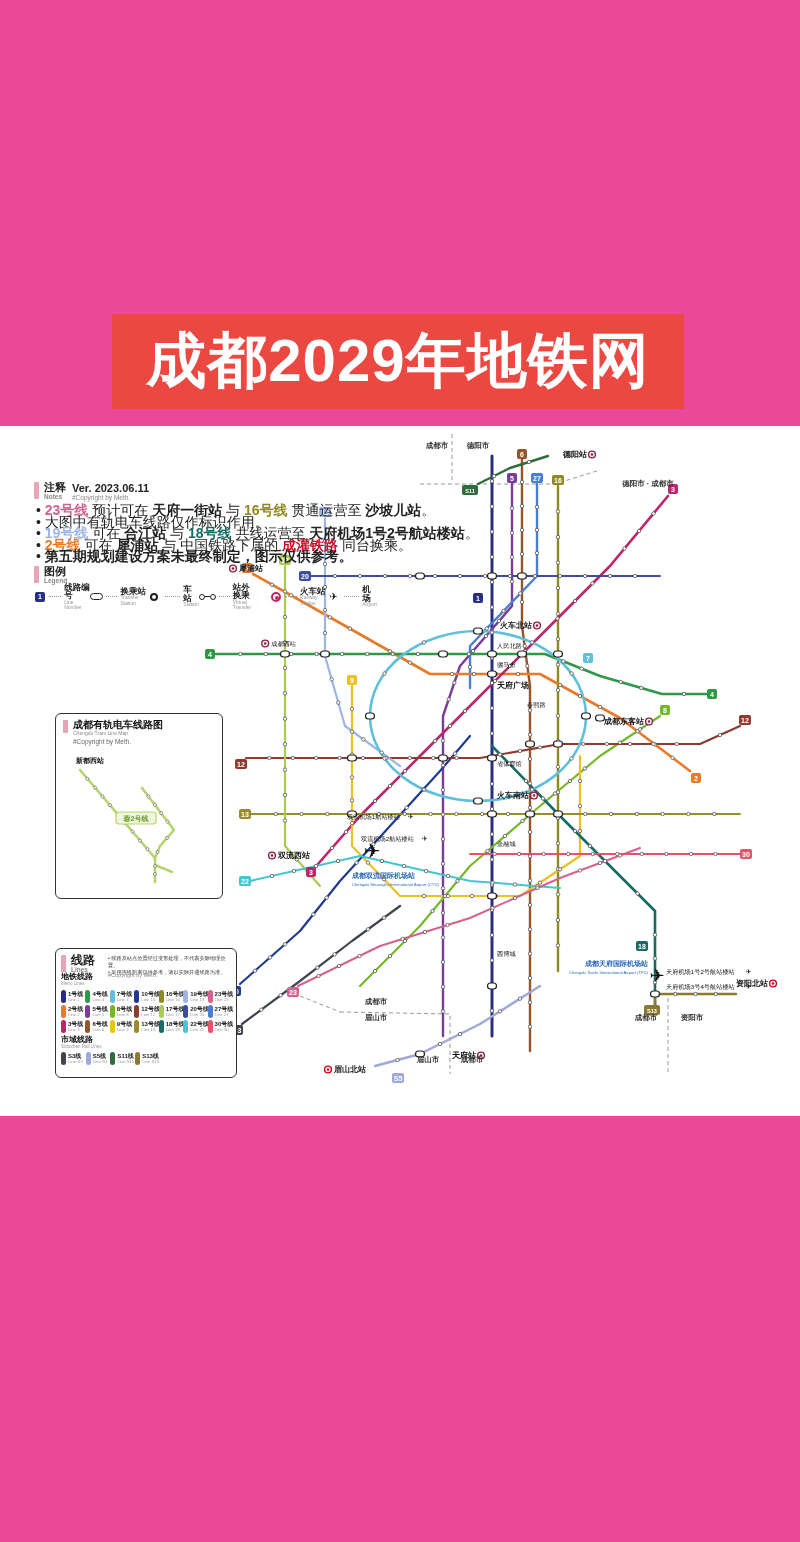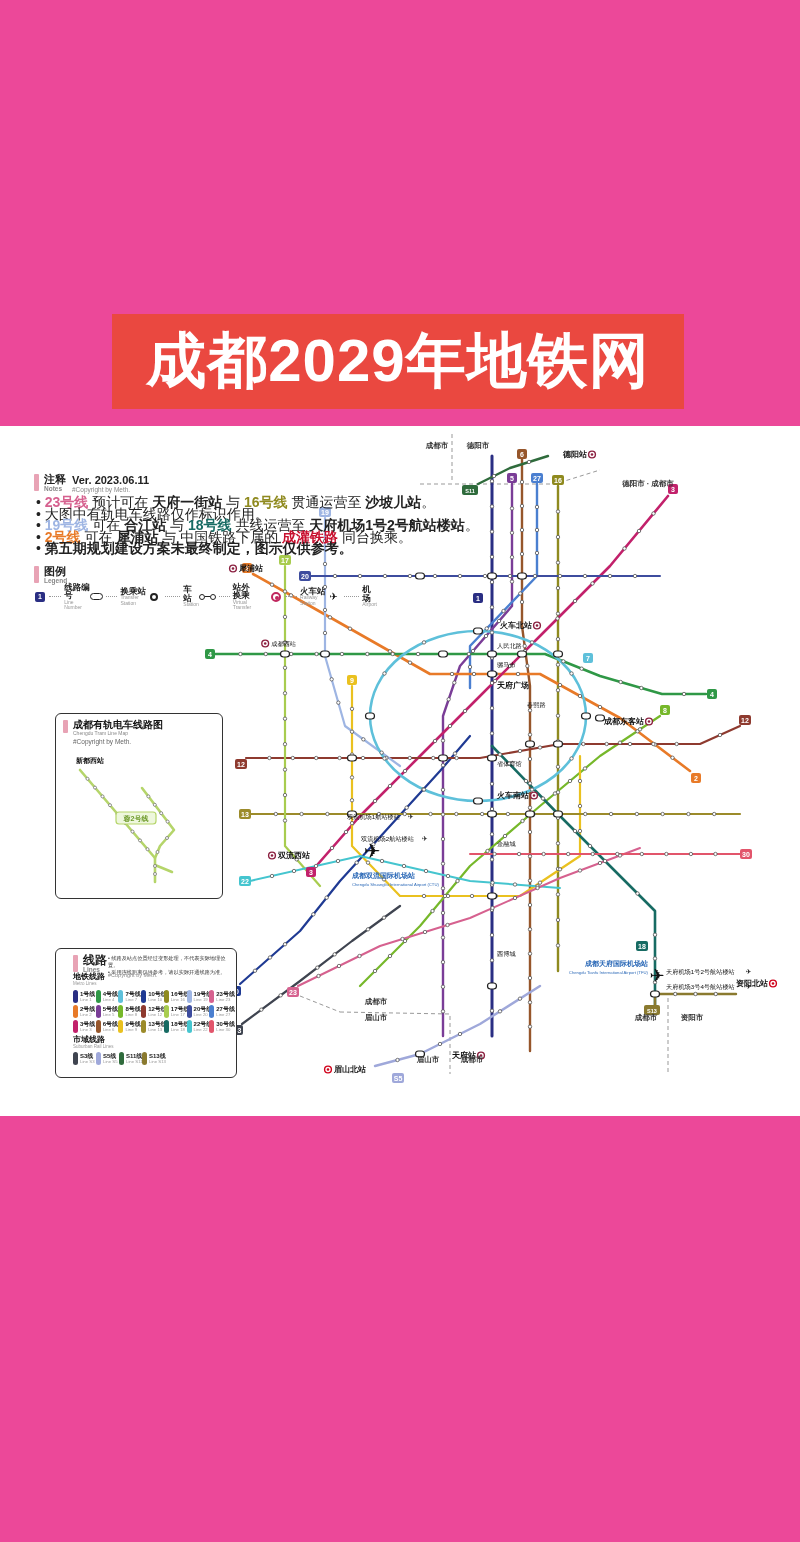--- a/index.html
+++ b/index.html
@@ -12,21 +12,21 @@
   
   .panel{position:absolute;left:0;top:426px;width:800px;height:690px;background:#ffffff;}
   .panel *{box-sizing:border-box;}
   #netsvg{position:absolute;left:0;top:0;width:800px;height:690px;z-index:1;}
   
   .hdr{position:absolute;left:34px;top:16px;z-index:3;display:flex;align-items:flex-start;}
   .hdr .logo{width:62px;height:30px;margin-right:10px;margin-top:2px;}
   .hdr .t1{font-size:21px;font-weight:900;color:#111;line-height:23px;white-space:nowrap;}
   .hdr .t2{font-size:13.5px;font-weight:700;color:#111;line-height:15px;}
   
-  .notes{position:absolute;left:34px;top:48px;width:310px;z-index:3;}
+  .notes{position:absolute;left:34px;top:56px;width:310px;z-index:3;}
   .blkhead{display:flex;align-items:flex-start;}
   .pinkbar{width:5px;height:17px;background:#e8a3b5;margin-right:5px;border-radius:1px;}
   .blkhead .cn{font-size:11px;font-weight:900;color:#222;line-height:11px;}
   .blkhead .en{font-size:6.5px;font-weight:700;color:#888;line-height:7px;}
   .notes .ver{font-size:11px;font-weight:700;color:#222;margin-left:6px;}
   .notes .cpy{font-size:6.5px;color:#888;margin-left:6px;}
   .notes ul{margin:4px 0 0 2px;padding:0;list-style:none;}
   .notes li{font-size:14px;color:#222;line-height:11.5px;white-space:nowrap;}
   .notes li:before{content:"• ";color:#222;}
   
@@ -50,21 +50,21 @@
   .ic-air{font-size:10px;color:#111;line-height:10px;}
   
   .tram{position:absolute;left:55px;top:287px;width:168px;height:186px;z-index:3;background:#fff;
         border:1.6px solid #333;border-radius:6px;padding:6px 6px 2px 7px;}
   .tram .t1{font-size:10px;font-weight:900;color:#111;line-height:10px;text-align:center;}
   .tram .t2{font-size:5px;color:#888;line-height:6px;}
   .tram .cpy{font-size:6.5px;color:#666;margin:2px 0 0 10px;}
   .tram svg{position:absolute;left:4px;top:36px;}
   
   .linesbox{position:absolute;left:55px;top:522px;width:182px;height:130px;z-index:3;background:#fff;
-            border:1.6px solid #333;border-radius:6px;padding:6px 5px 2px 17px;}
+            border:1.6px solid #333;border-radius:6px;padding:6px 5px 2px 5px;}
   .linesbox .boxnotes{position:absolute;left:52px;top:6px;width:126px;}
   .linesbox .boxnotes div{font-size:5.2px;color:#333;line-height:7px;}
   .linesbox .boxnotes div:before{content:"• ";}
   .subhead{font-size:8px;font-weight:900;color:#111;margin-top:3px;line-height:8px;}
   .subhead small{display:block;font-size:4.5px;color:#999;font-weight:400;line-height:5px;}
   .cpy2{position:absolute;left:52px;top:23px;font-size:5.5px;color:#888;}
   .chips{display:grid;grid-template-columns:repeat(7,1fr);gap:2px 1px;margin-top:4px;}
   .chips4{display:grid;grid-template-columns:repeat(4,1fr) 3fr;gap:2px 1px;margin-top:3px;}
   .chip{display:flex;align-items:center;min-width:0;}
   .chip .pill{width:5px;height:13px;border-radius:2.5px;margin-right:2px;flex:0 0 5px;}

